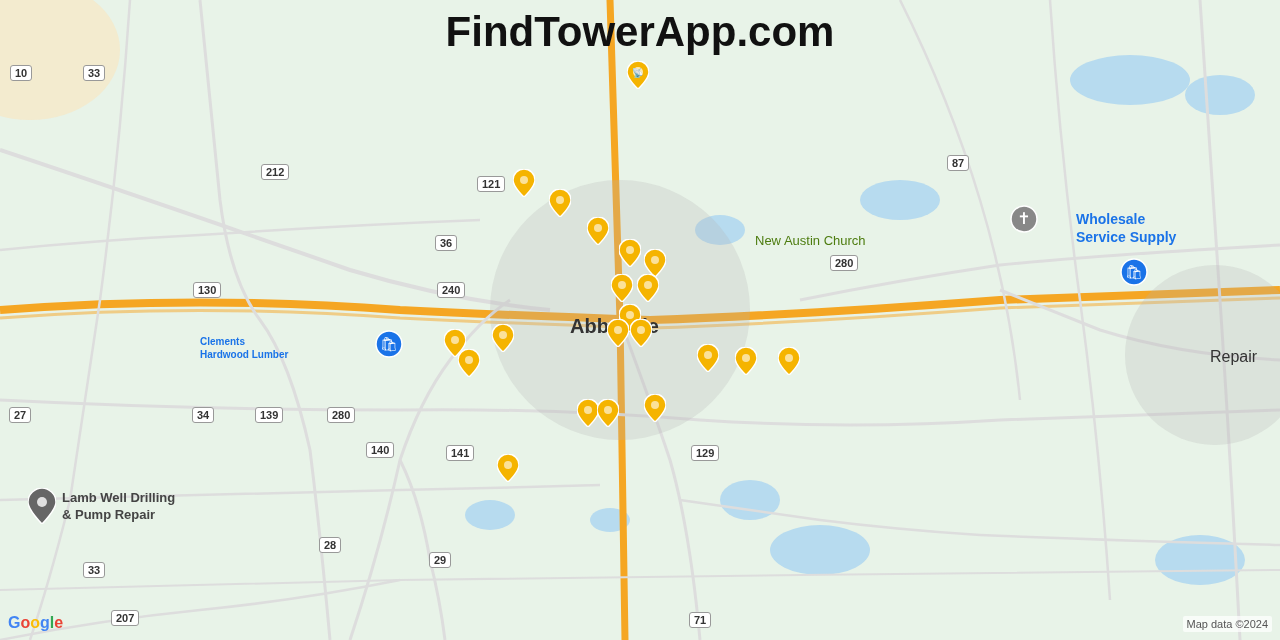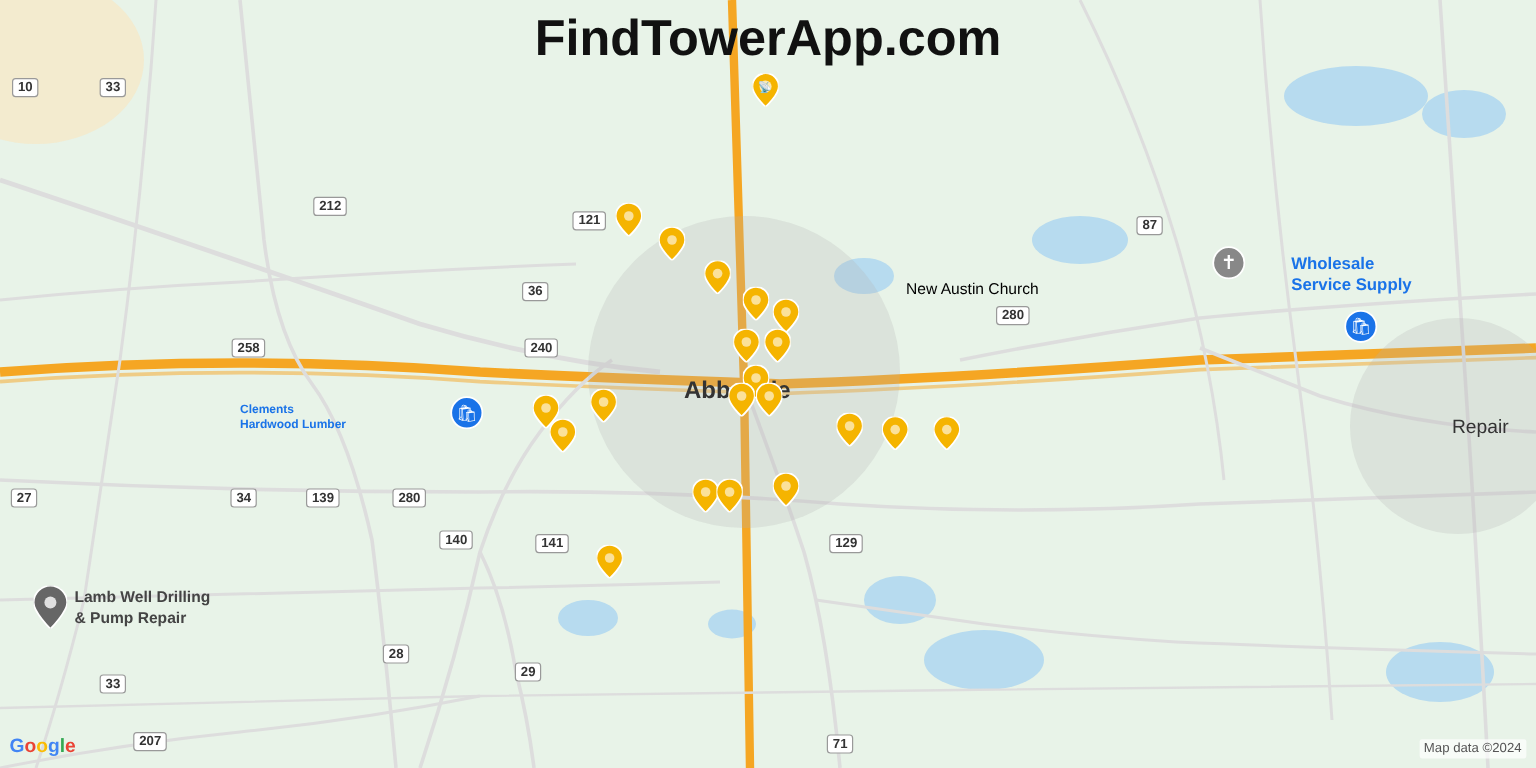--- a/index.html
+++ b/index.html
@@ -167,22 +167,22 @@
   <div class="coverage-circle" style="left:1215px;top:355px;width:180px;height:180px;"></div>
 
   <div class="site-title">FindTowerApp.com</div>
 
   <div class="road-badge" style="left:10px;top:65px;">10</div>
   <div class="road-badge" style="left:83px;top:65px;">33</div>
   <div class="road-badge" style="left:261px;top:164px;">212</div>
   <div class="road-badge" style="left:477px;top:176px;">121</div>
   <div class="road-badge" style="left:435px;top:235px;">36</div>
   <div class="road-badge" style="left:437px;top:282px;">240</div>
-  <div class="road-badge" style="left:193px;top:282px;">258</div>
-  <div class="road-badge" style="left:947px;top:180px;">87</div>
+  <div class="road-badge" style="left:193px;top:282px;">130</div>
+  <div class="road-badge" style="left:947px;top:155px;">87</div>
   <div class="road-badge" style="left:830px;top:255px;">280</div>
   <div class="road-badge" style="left:327px;top:407px;">280</div>
   <div class="road-badge" style="left:255px;top:407px;">139</div>
   <div class="road-badge" style="left:192px;top:407px;">34</div>
   <div class="road-badge" style="left:9px;top:407px;">27</div>
   <div class="road-badge" style="left:366px;top:442px;">140</div>
   <div class="road-badge" style="left:446px;top:445px;">141</div>
   <div class="road-badge" style="left:691px;top:445px;">129</div>
   <div class="road-badge" style="left:83px;top:562px;">33</div>
   <div class="road-badge" style="left:319px;top:537px;">28</div>
@@ -272,21 +272,21 @@
       <path d="M11 0 C5 0 0 5 0 11 C0 18 11 28 11 28 C11 28 22 18 22 11 C22 5 17 0 11 0Z" fill="#f5b400" stroke="white" stroke-width="1.5"></path>
       <circle cx="11" cy="11" r="4" fill="white" opacity="0.6"></circle>
     </svg>
   <svg style="position:absolute;left:497px;top:454px;width:22px;height:28px;z-index:15;" viewBox="0 0 22 28">
       <path d="M11 0 C5 0 0 5 0 11 C0 18 11 28 11 28 C11 28 22 18 22 11 C22 5 17 0 11 0Z" fill="#f5b400" stroke="white" stroke-width="1.5"></path>
       <circle cx="11" cy="11" r="4" fill="white" opacity="0.6"></circle>
     </svg>
 
   <div class="city-label" style="left:570px;top:315px;">Abbeville</div>
 
-  <div class="place-label" style="left:755px;top:233px;font-size:13px;color:#000000;">New Austin Church</div>
+  <div class="place-label" style="left:755px;top:233px;font-size:13px;color:#4d7c0f;">New Austin Church</div>
 
   <svg style="position:absolute;left:1010px;top:205px;width:28px;height:28px;z-index:15;" viewBox="0 0 28 28">
     <circle cx="14" cy="14" r="13" fill="#888" stroke="white" stroke-width="1.5"></circle>
     <text x="14" y="19" text-anchor="middle" font-size="16" fill="white">✝</text>
   </svg>
 
   <div class="place-label" style="left:1210px;top:348px;font-size:16px;color:#333;font-weight:500;">Repair</div>
 
   <svg style="position:absolute;left:375px;top:330px;width:28px;height:28px;z-index:15;" viewBox="0 0 28 28">
     <circle cx="14" cy="14" r="13" fill="#1a73e8" stroke="white" stroke-width="1.5"></circle>

